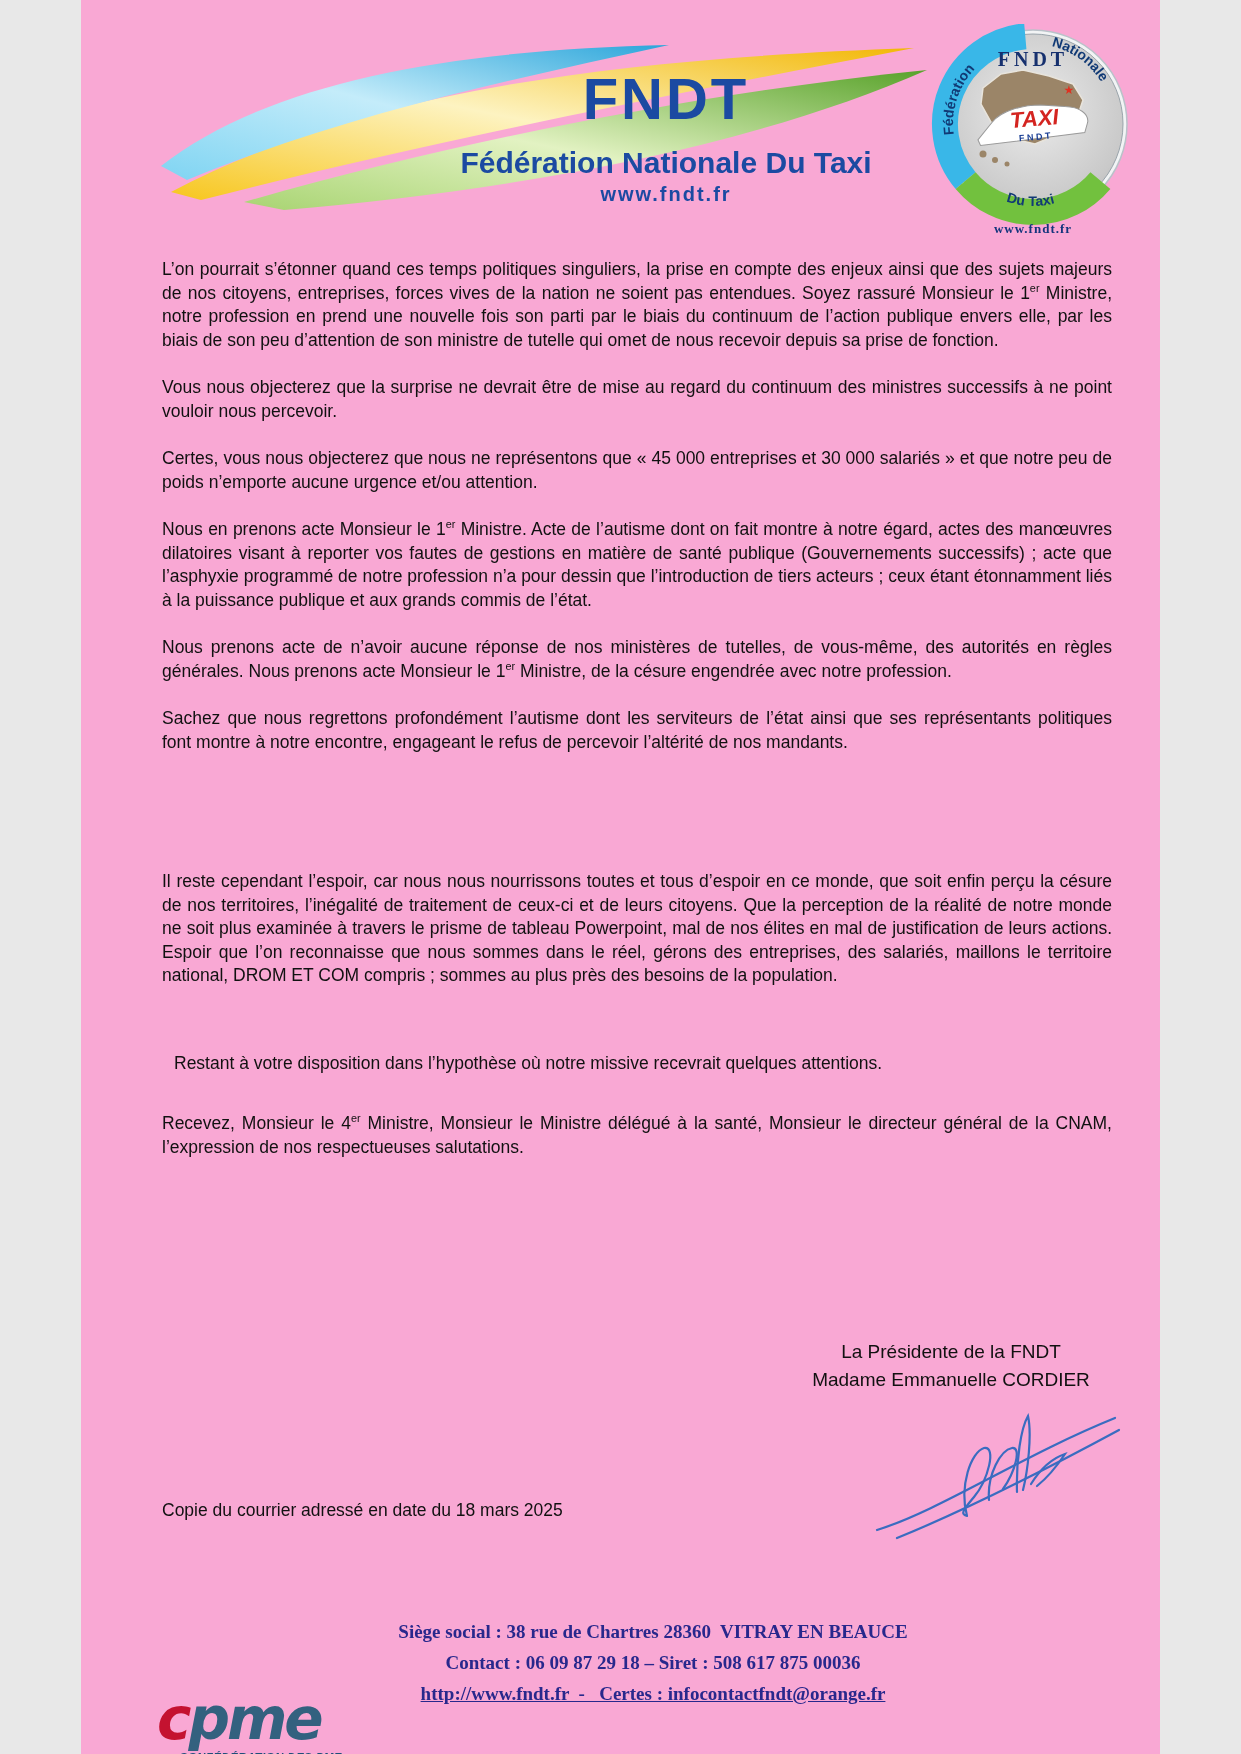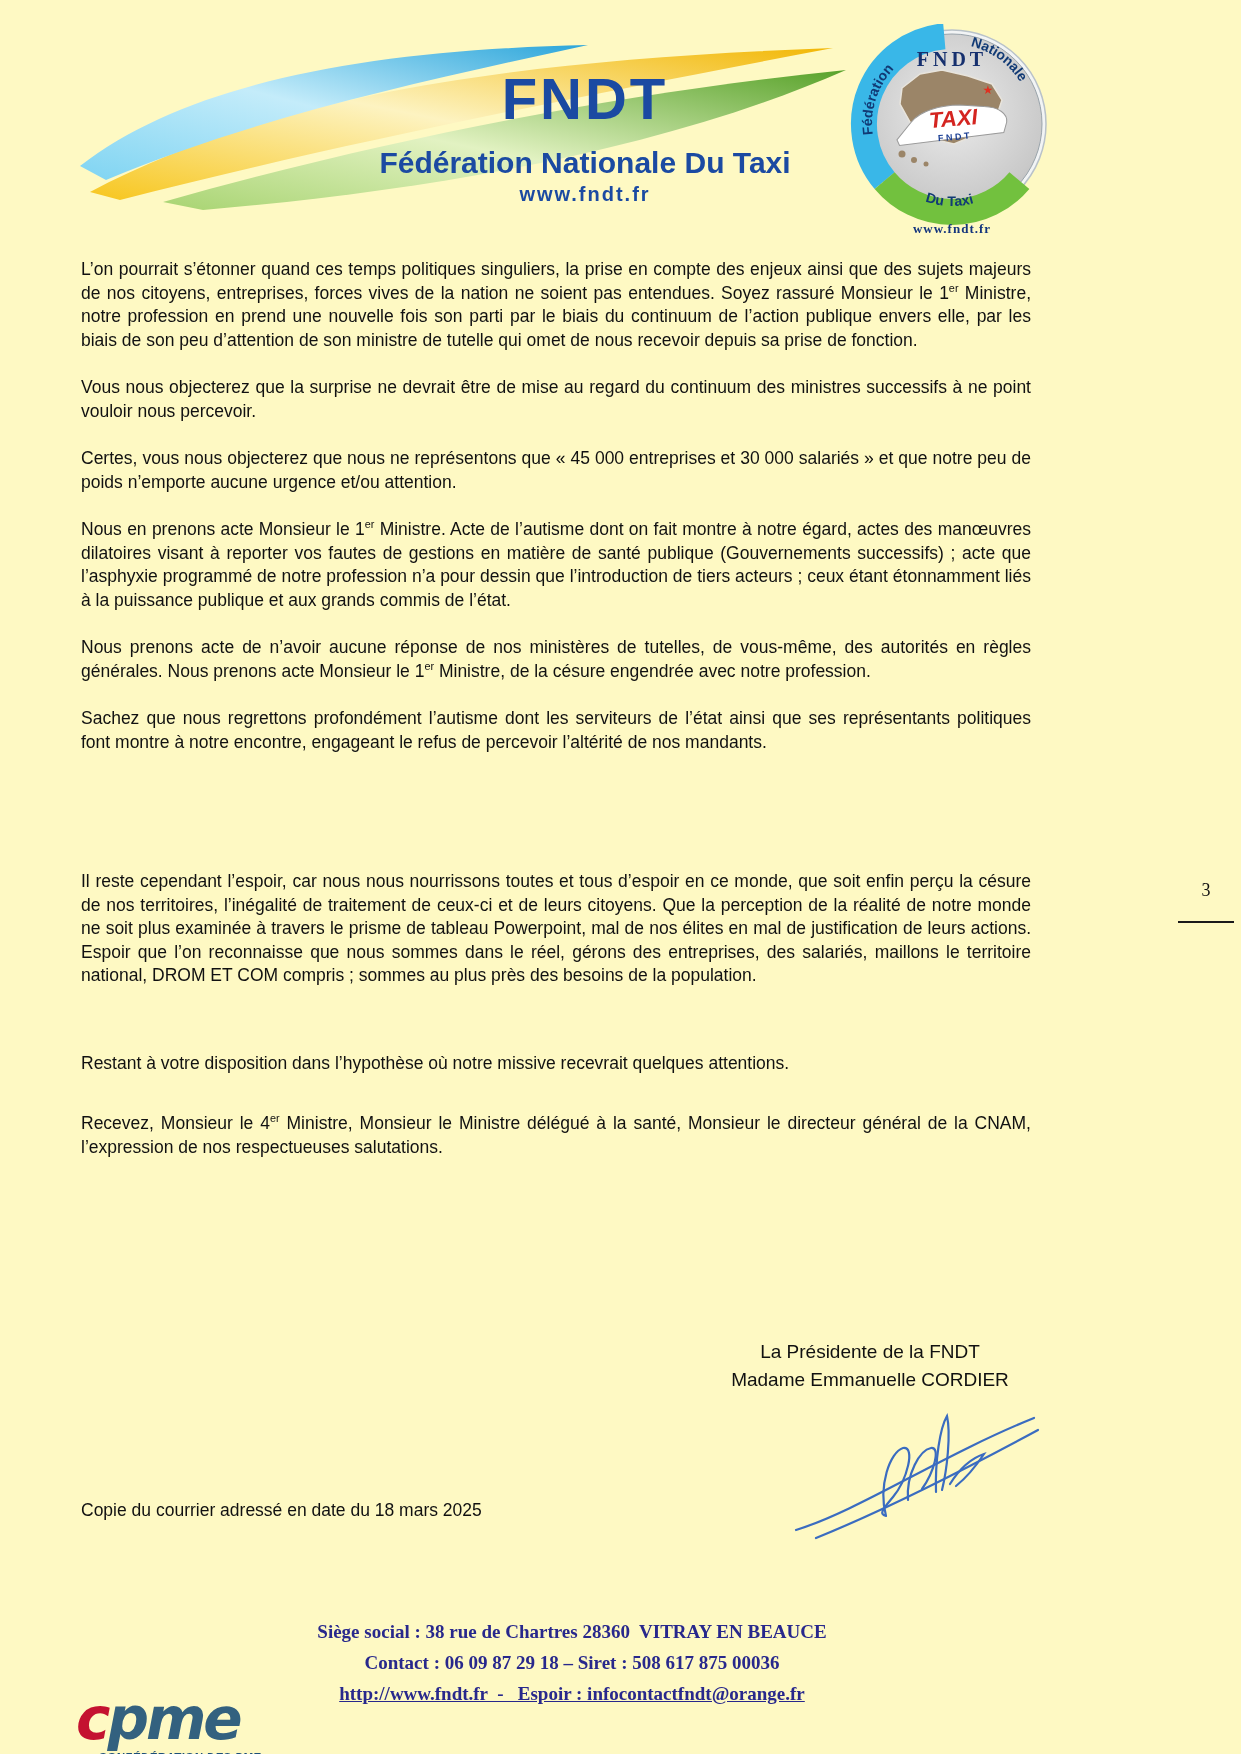--- a/index.html
+++ b/index.html
@@ -1,35 +1,35 @@
 <!DOCTYPE html>
 <html lang="fr"><head>
 <meta charset="utf-8">
 <style>
   html,body { margin:0; padding:0; background:#e8e8e8; }
   .page {
-    position:relative; width:1241px; height:1754px; margin:0 auto;
-    background:#fef9c3; overflow:hidden;
+    position:relative; width:1079px; height:1754px; margin:0 auto;
+    background:#f9a8d4; overflow:hidden;
     font-family:"Liberation Sans", sans-serif; color:#111;
   }
 
   
   .swoosh { position:absolute; left:68px; top:30px; }
   .brand  { position:absolute; left:315px; top:70px; width:540px; text-align:center; color:#1b4aa2; }
   .brand-acronym { font-size:58px; font-weight:bold; letter-spacing:3px; line-height:1; }
   .brand-name    { font-size:30px; font-weight:bold; margin-top:18px; white-space:nowrap; }
   .brand-url     { font-size:20px; font-weight:bold; letter-spacing:2px; margin-top:3px; }
   .seal { position:absolute; left:850px; top:24px; }
 
   
   .body-text { position:absolute; left:81px; top:258px; width:950px;
                font-size:17.5px; line-height:23.5px; text-align:justify; }
   .body-text p { margin:0 0 24px 0; }
   .body-text p.sp-xl { margin-top:116px; }
-  .body-text p.sp-lg { margin-top:64px; }
+  .body-text p.sp-lg { margin-top:64px;margin-left:12px; }
   .body-text p.sp-md { margin-top:37px; }
   sup { font-size:62%; line-height:0; vertical-align:super; }
 
   
   .page-num { position:absolute; left:1176px; top:880px; width:60px; text-align:center;
               font-family:"Liberation Serif", serif; font-size:18px; }
   .page-num-rule { position:absolute; left:1178px; top:921px; width:56px; height:2px; background:#1a1a1a; }
 
   
   .closing { position:absolute; left:680px; top:1338px; width:380px; text-align:center;
@@ -163,16 +163,16 @@
   <div class="cpme">
     <div class="cpme-word">
       <span class="cpme-c">c</span><span class="cpme-pme">pme</span>
     </div>
     <div class="cpme-caption">CONFÉDÉRATION DES PME</div>
   </div>
 
   <div class="footer-text">
     <div class="prewrap">Siège social : 38 rue de Chartres 28360  VITRAY EN BEAUCE</div>
     <div>Contact : 06 09 87 29 18 – Siret : 508 617 875 00036</div>
-    <div class="footer-link prewrap">http://www.fndt.fr  -   Espoir : infocontactfndt@orange.fr</div>
+    <div class="footer-link prewrap">http://www.fndt.fr  -   Certes : infocontactfndt@orange.fr</div>
   </div>
 
 </div>
 
 </body></html>

